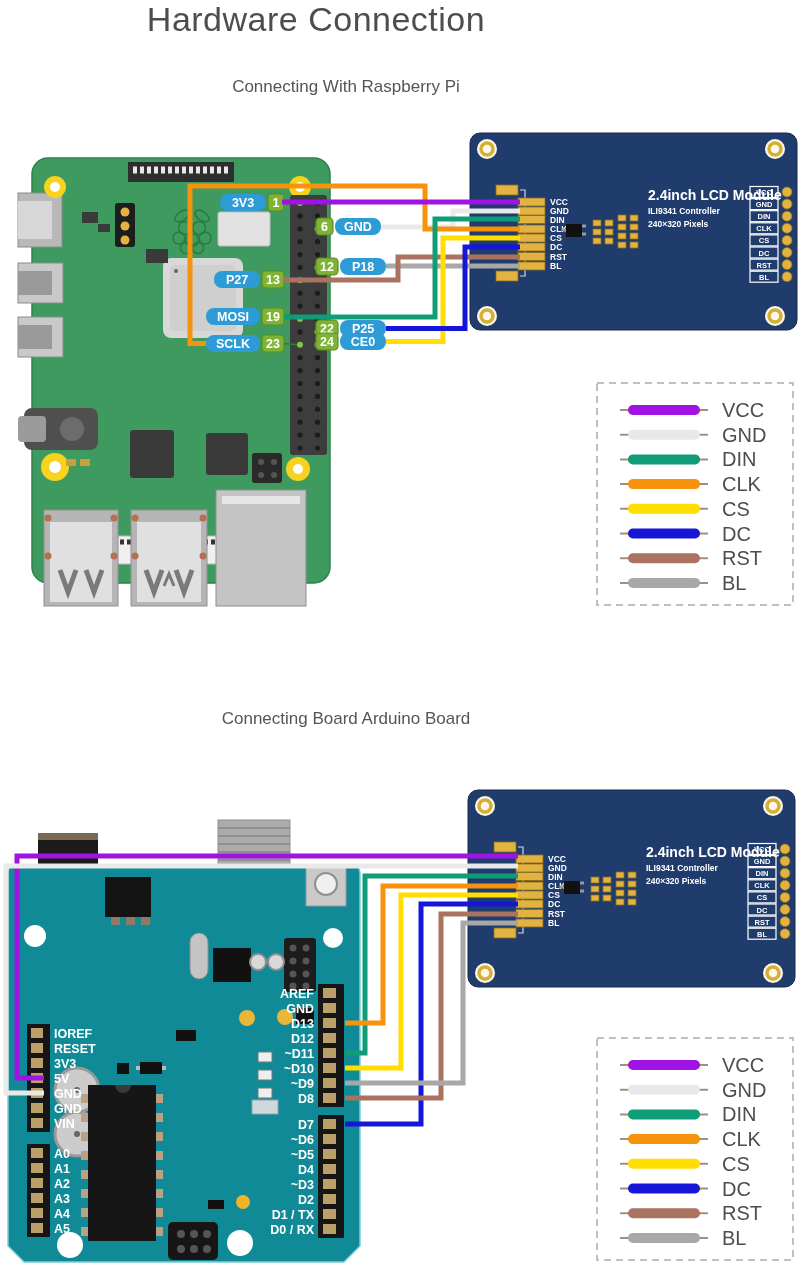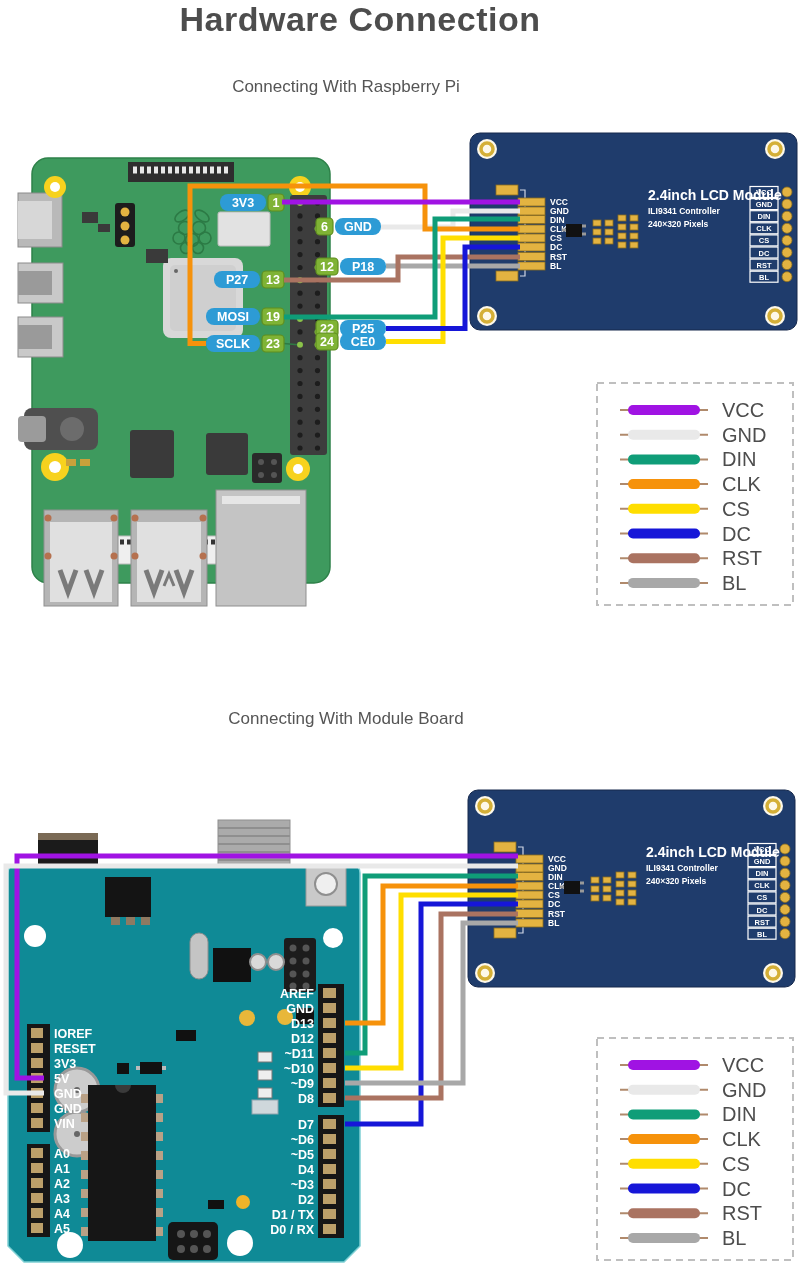--- a/index.html
+++ b/index.html
@@ -1,19 +1,19 @@
 <!DOCTYPE html>
 <html><head>
 <meta charset="utf-8">
 <style>
   html,body{margin:0;padding:0;background:#fff;}
   .page{position:relative;width:800px;height:1267px;background:#fff;overflow:hidden;
         font-family:"Liberation Sans",sans-serif;}
   .title{position:absolute;top:0;left:0;width:632px;text-align:center;
-         font-size:34px;color:#4d4d4d;font-weight:700;letter-spacing:0.5px;padding-left:44px;}
+         font-size:34px;color:#4d4d4d;font-weight:400;letter-spacing:0.5px;}
   .subtitle{position:absolute;left:0;width:692px;text-align:center;
             font-size:17px;color:#555;}
   .sub1{top:77px;}
   .sub2{top:709px;}
   svg{position:absolute;top:0;left:0;}
   .wire{fill:none;stroke-width:5;}
   .pill-b{fill:#2d9bd5;}
   .pill-g{fill:#7fb335;stroke:#5f8e1f;stroke-width:1.2;}
   .t-pill{font:bold 12.5px "Liberation Sans",sans-serif;fill:#fff;text-anchor:middle;}
   .t-pad{font:bold 8.5px "Liberation Sans",sans-serif;fill:#fff;}
@@ -29,21 +29,21 @@
   .tblbox{fill:none;stroke:#fff;stroke-width:1.2;}
   .chip{fill:#3a3a3a;}
   .leader{stroke:#2f7a44;stroke-width:1.5;}
 </style>
 </head>
 <body>
 
 <div class="page">
   <div class="title">Hardware Connection</div>
   <div class="subtitle sub1">Connecting With Raspberry Pi</div>
-  <div class="subtitle sub2">Connecting With Module Board</div>
+  <div class="subtitle sub2">Connecting Board Arduino Board</div>
 
   <svg width="800" height="1267" viewBox="0 0 800 1267">
 
     <g>
       <rect x="32" y="158" width="298" height="425" rx="16" stroke="#2e8149" stroke-width="1.5" fill="#3e9a5e"></rect>
 
       <g>
         <rect x="18" y="193" width="44" height="54" fill="#b9b9b9" stroke="#8b8b8b"></rect>
         <rect x="18" y="201" width="34" height="38" fill="#d7d7d7"></rect>
       </g>

